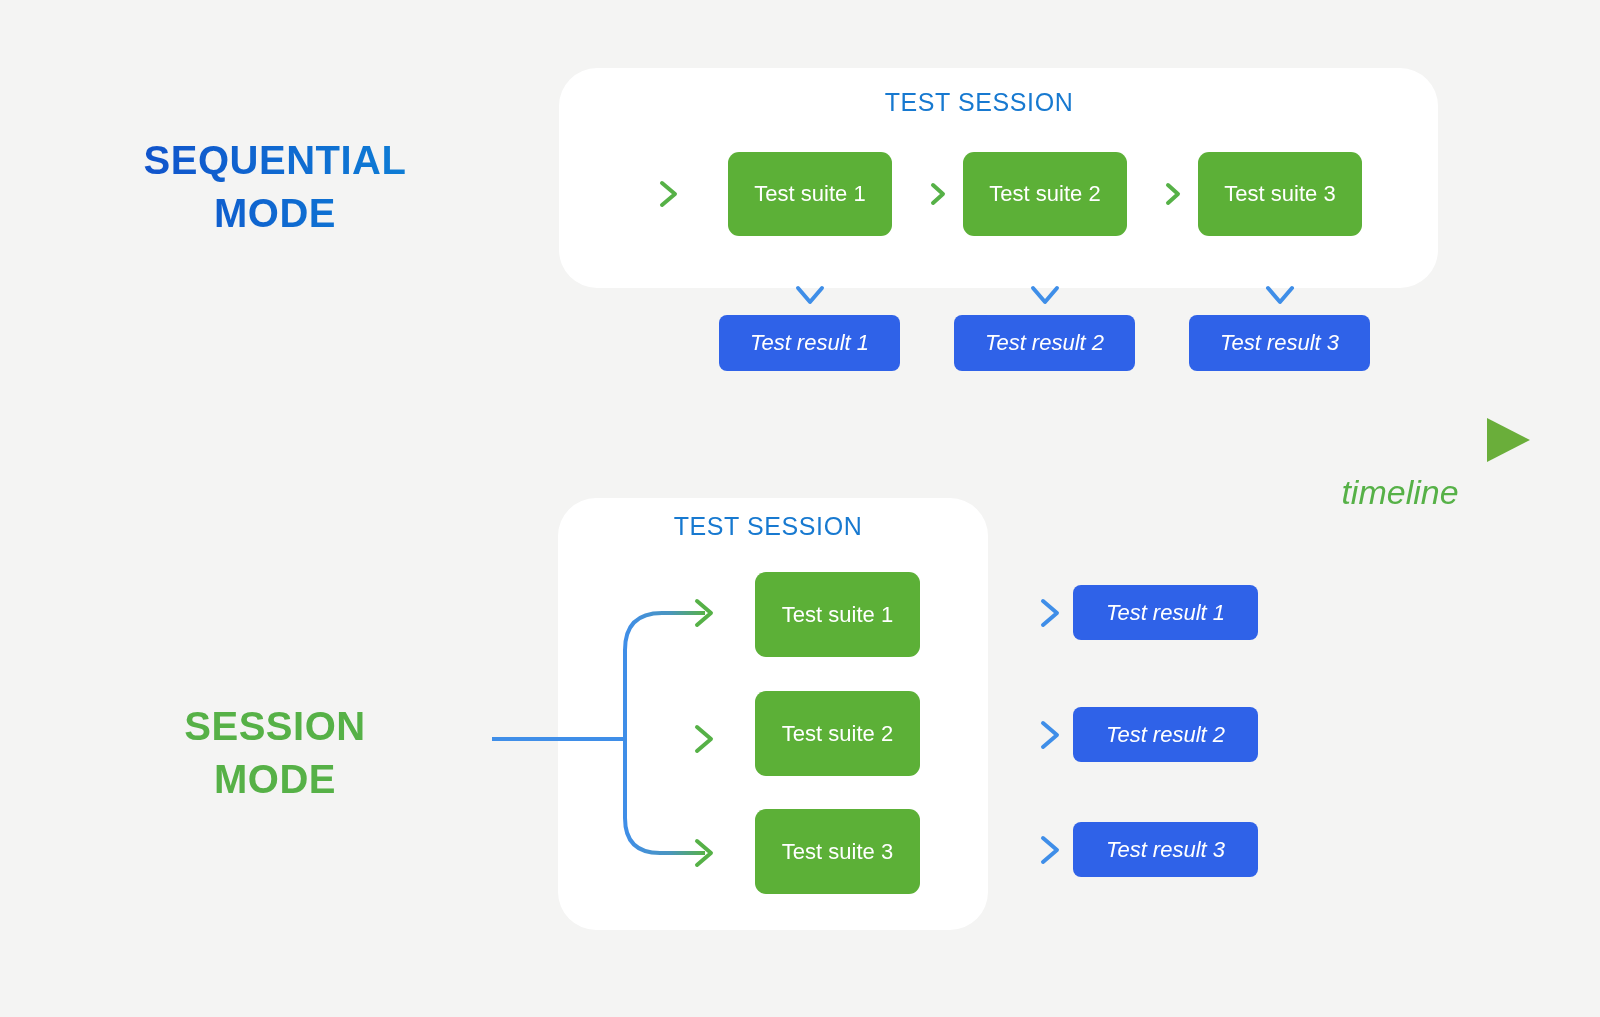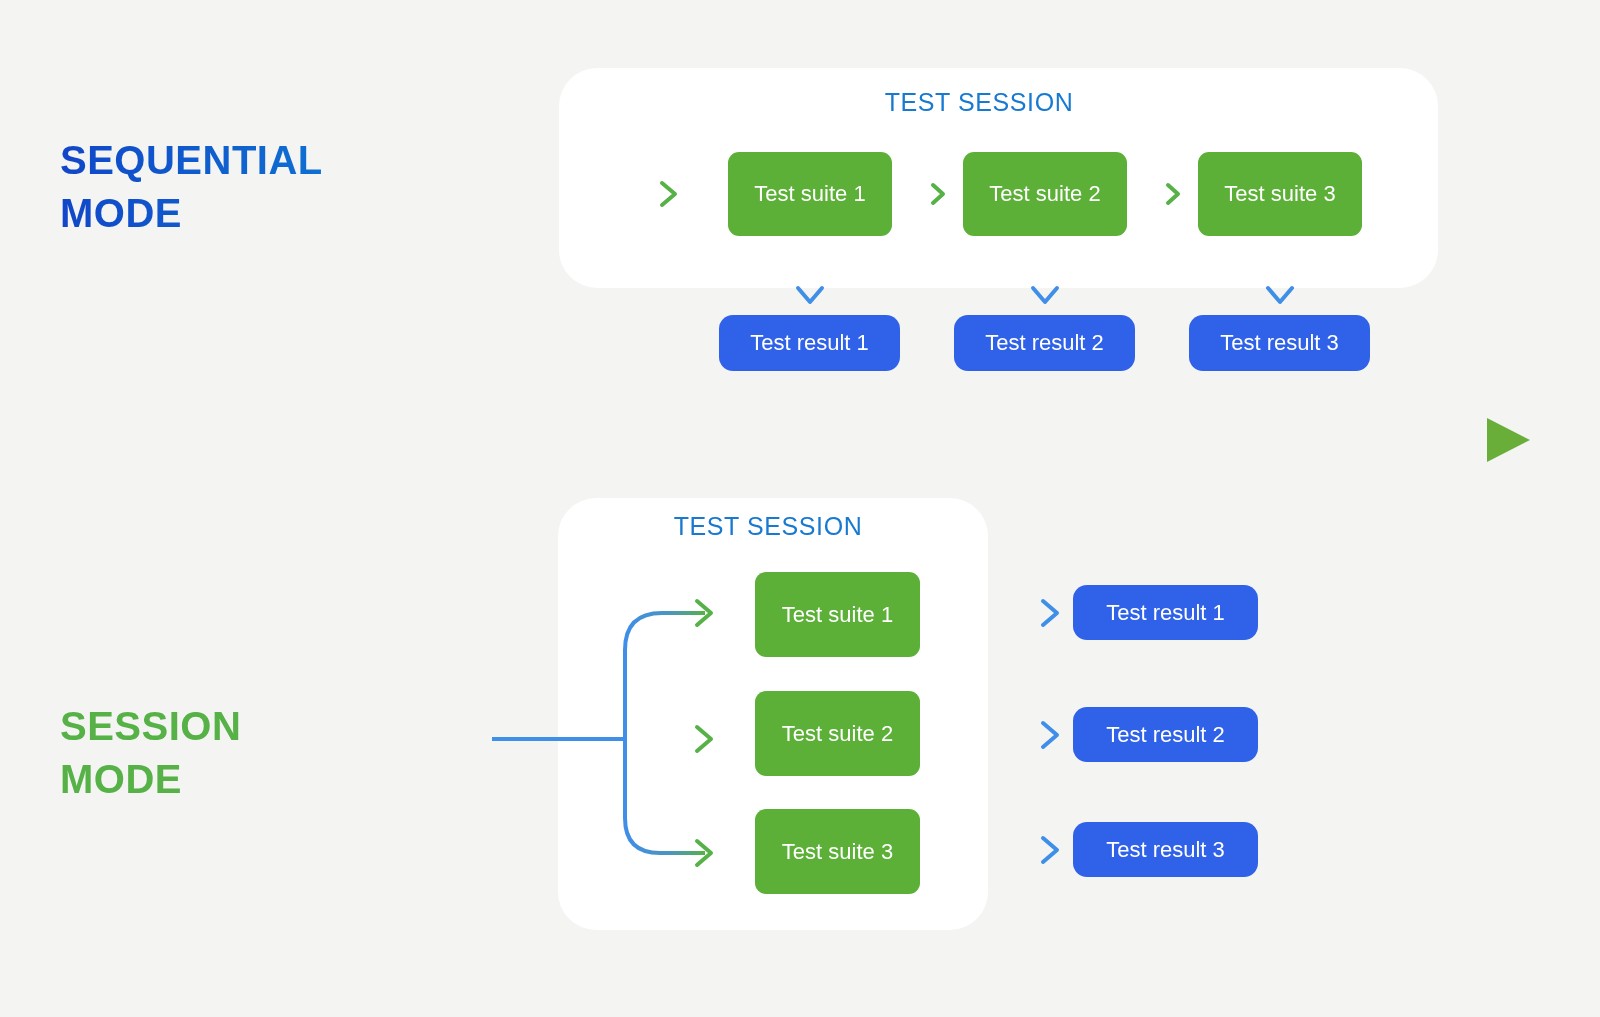--- a/index.html
+++ b/index.html
@@ -29,21 +29,21 @@
   #wires {
     position: absolute;
     left: 0; top: 0;
     width: 1600px; height: 1017px;
     pointer-events: none;
   }
 
   
   .mode-title {
     position: absolute;
-    text-align: left;
+    text-align: center;
     font-weight: bold;
     font-size: 40px;
     line-height: 1.33;
     letter-spacing: 0.5px;
     white-space: pre-line;
   }
   #title-sequential {
     left: 60px; top: 134px; width: 430px;
     background: linear-gradient(90deg, #1146c8 0%, #0d8ad8 100%);
     -webkit-background-clip: text;
@@ -78,21 +78,22 @@
     font-size: 22px;
     box-sizing: border-box;
     text-align: center;
   }
   .node.suite {
     background: #5cb037;
     border-radius: 11px;
   }
   .node.result {
     background: #2f62e8;
-    border-radius: 14px;
+    border-radius: 8px;
+    font-style: italic;
   }
 
   
   #suite-s1 { left: 728px;  top: 152px; width: 164px; height: 84px; }
   #suite-s2 { left: 963px;  top: 152px; width: 164px; height: 84px; }
   #suite-s3 { left: 1198px; top: 152px; width: 164px; height: 84px; }
 
   
   #result-s1 { left: 719px;  top: 315px; width: 181px; height: 56px; }
   #result-s2 { left: 954px;  top: 315px; width: 181px; height: 56px; }
@@ -231,14 +232,15 @@
   <div class="node result" id="result-s3">Test result 3</div>
 
   <div class="node suite" id="suite-p1">Test suite 1</div>
   <div class="node suite" id="suite-p2">Test suite 2</div>
   <div class="node suite" id="suite-p3">Test suite 3</div>
 
   <div class="node result" id="result-p1">Test result 1</div>
   <div class="node result" id="result-p2">Test result 2</div>
   <div class="node result" id="result-p3">Test result 3</div>
 
+  <div id="timeline-label">timeline</div>
 
 </div>
 
 </body></html>

